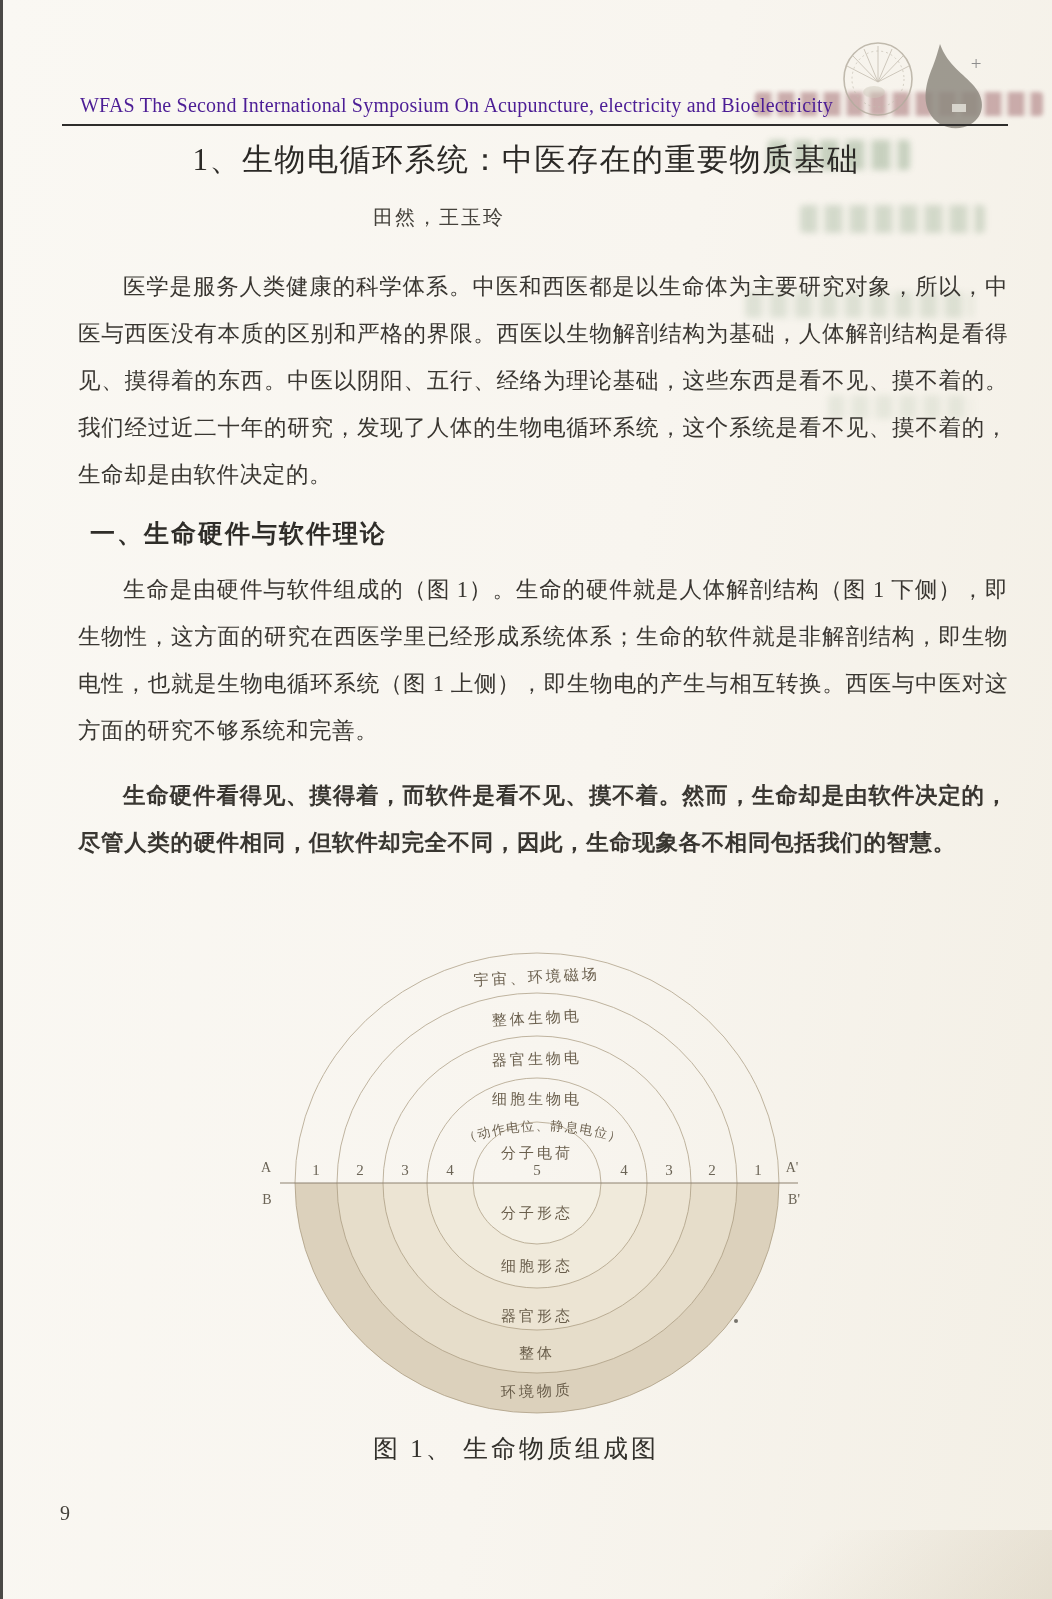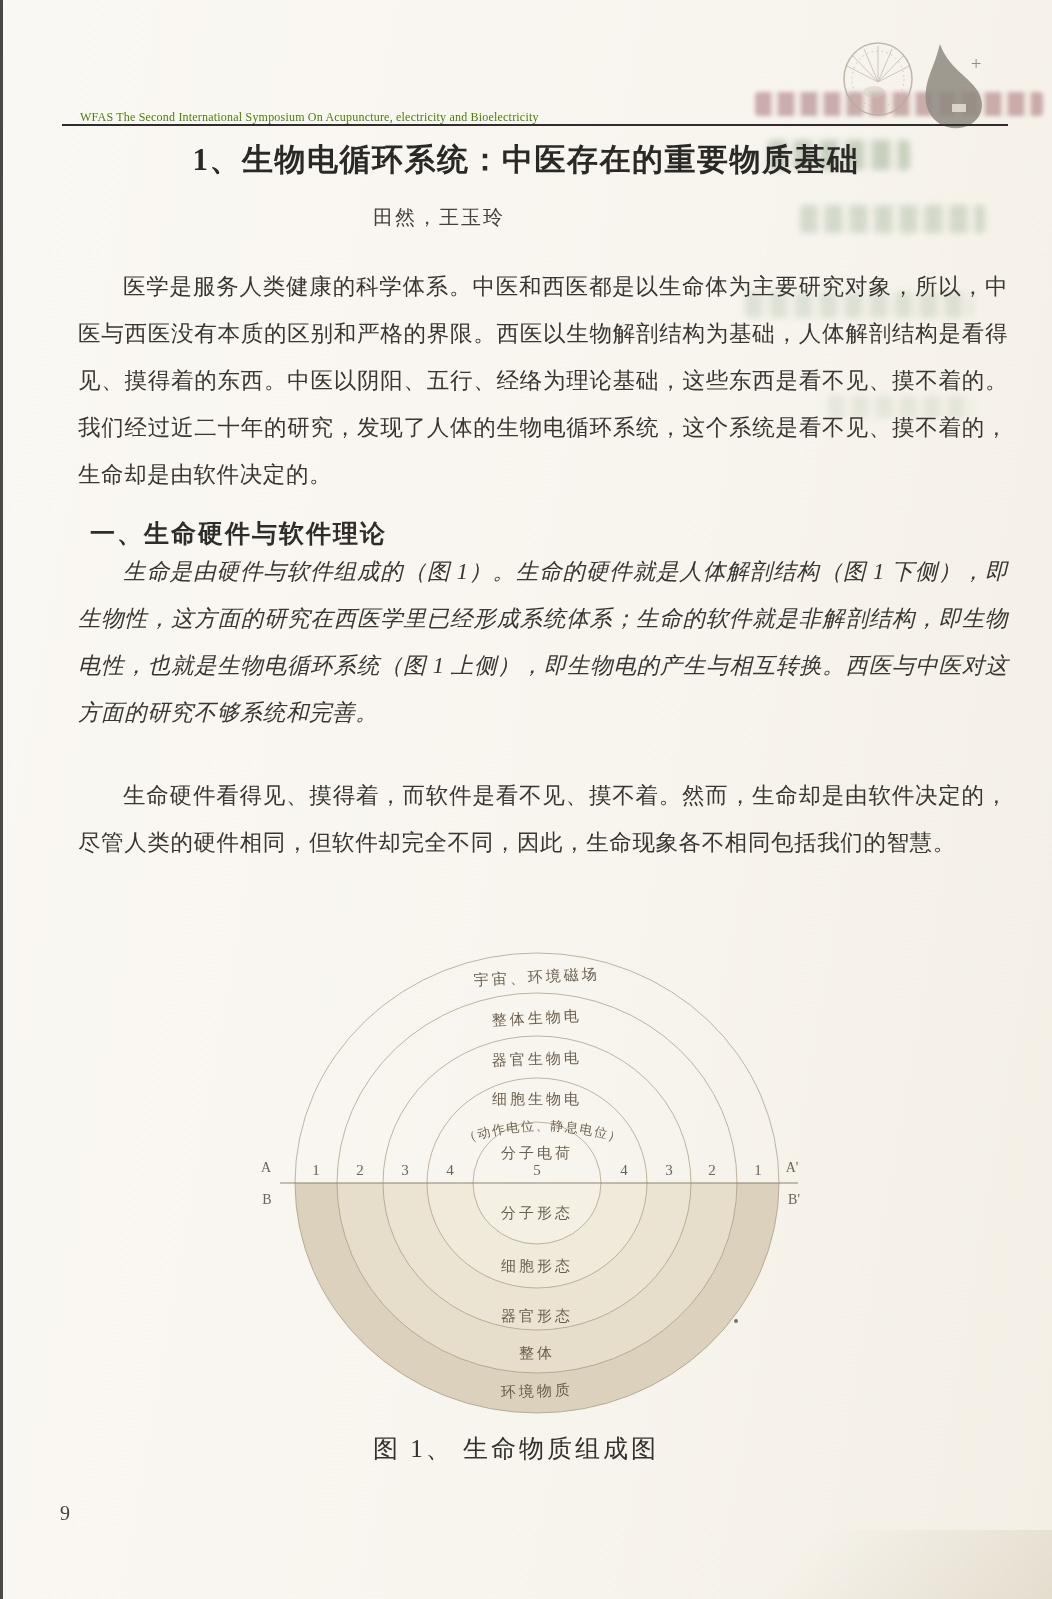--- a/index.html
+++ b/index.html
@@ -4,29 +4,29 @@
 <style>
   html,body{margin:0;padding:0;}
   body{
     width:1052px;height:1599px;position:relative;overflow:hidden;
     background:linear-gradient(100deg,#faf8f3 0%,#f8f5ef 55%,#f3efe5 100%);
     font-family:"Liberation Serif","DejaVu Serif",serif;
     color:#3d3a35;
   }
   .abs{position:absolute;}
   .left-edge{left:0;top:0;width:3px;height:1599px;background:#2b2a28;opacity:.85;}
-  .header-text{left:80px;top:110px;width:760px;font-size:12px;color:#4d7c0f;letter-spacing:.2px;white-space:nowrap;}
+  .header-text{left:80px;top:94px;width:760px;font-size:20px;color:#4c1d95;letter-spacing:.2px;white-space:nowrap;}
   .header-rule{left:62px;top:124px;width:946px;height:2.4px;background:#2e2d2b;}
-  .title{left:0;top:139px;width:1052px;margin:0;text-align:center;font-size:31px;font-weight:bold;color:#2b2926;letter-spacing:1.5px;}
+  .title{left:0;top:139px;width:1052px;margin:0;text-align:center;font-size:31px;font-weight:normal;color:#2b2926;letter-spacing:1.5px;}
   .authors{left:0;top:204px;width:878px;text-align:center;font-size:20px;color:#45423c;letter-spacing:2px;}
   .bodytext{left:78px;width:930px;margin:0;font-size:22.5px;line-height:47px;letter-spacing:.6px;text-align:justify;text-indent:2em;color:#393631;}
   .p1{top:263px;}
   .sec-heading{left:78px;top:505px;margin:12px;font-size:25px;font-weight:bold;color:#2f2d29;letter-spacing:2px;}
-  .p2{top:548px;font-style:italic;}
-  .p3{top:772px;}
+  .p2{top:566px;}
+  .p3{top:772px;font-weight:bold;}
   .diagram{left:250px;top:925px;width:580px;height:510px;}
   .diagram text{font-family:"Liberation Serif","DejaVu Serif",serif;}
   .ringlabel{font-size:15px;fill:#5f5340;letter-spacing:3px;opacity:.92;}
   .parenlabel{font-size:13px;fill:#5f5340;letter-spacing:1.5px;opacity:.9;}
   .axisnum{font-size:15px;fill:#6b6456;}
   .axisend{font-size:14px;fill:#6b6456;}
   .caption{left:0;top:1432px;width:1032px;text-align:center;font-size:25px;color:#33312c;letter-spacing:3px;}
   .pagenum{left:60px;top:1502px;font-size:20px;color:#43403a;}
   .logos{left:810px;top:30px;width:230px;height:110px;}
   .bleed{border-radius:4px;pointer-events:none;}

